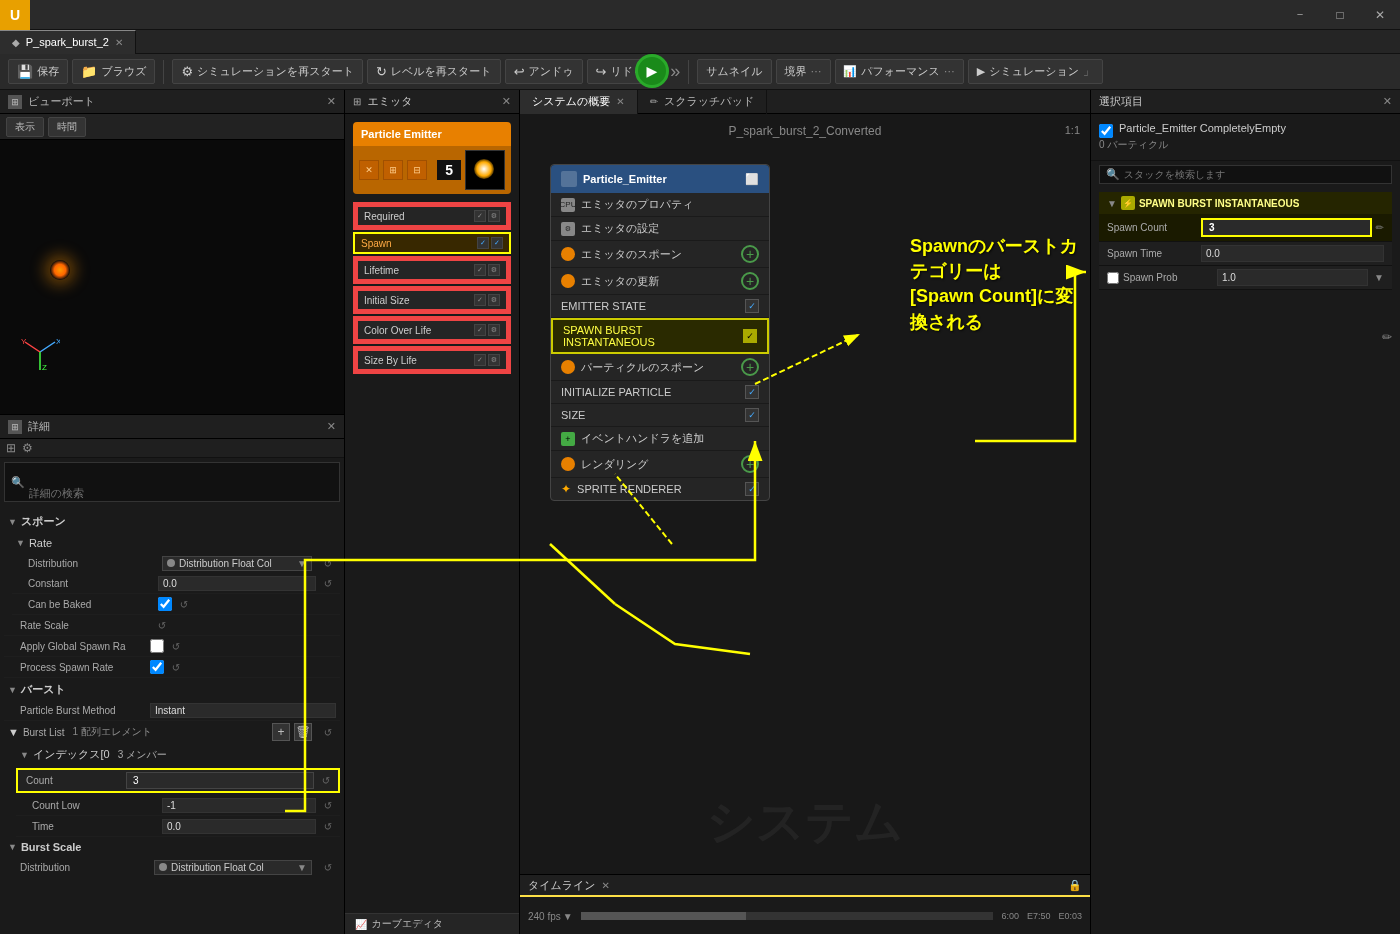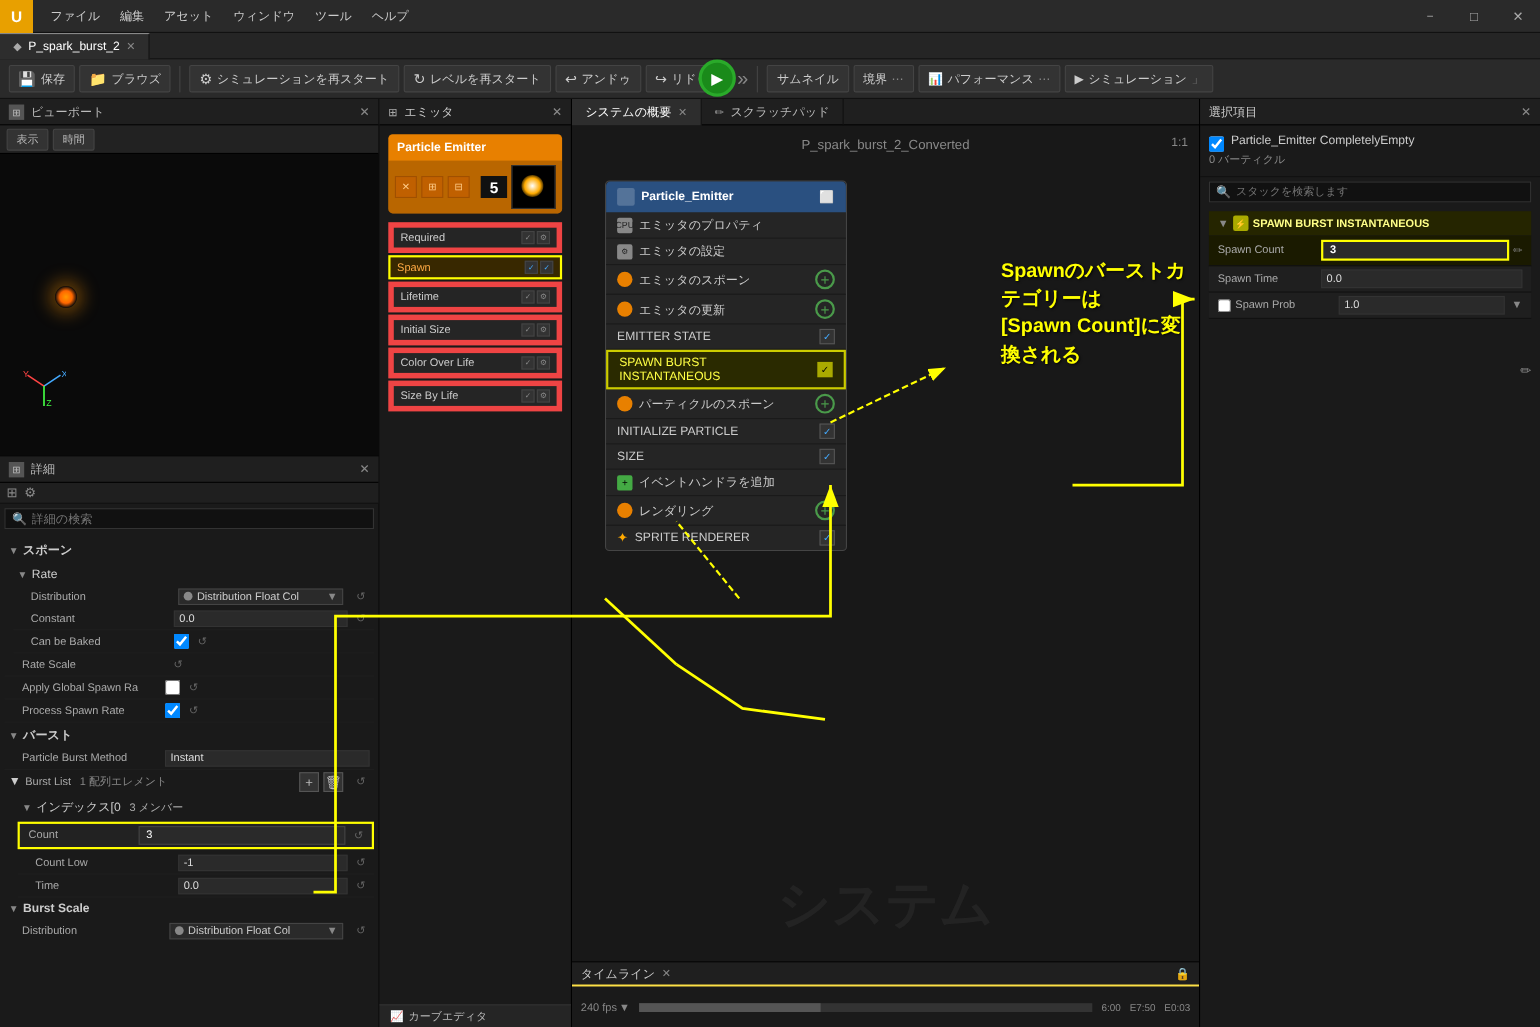--- a/index.html
+++ b/index.html
@@ -204,20 +204,21 @@
       padding: 2px 6px;
       gap: 4px;
     }
     .search-box input {
       background: transparent;
       border: none;
       outline: none;
       color: #888;
       font-size: 11px;
       width: 100%;
+      margin-top: 22px;
     }
 
     .section-header {
       display: flex;
       align-items: center;
       padding: 4px 4px;
       color: #ccc;
       font-size: 11px;
       cursor: pointer;
       gap: 4px;
@@ -735,28 +736,20 @@
       white-space: nowrap;
       pointer-events: none;
       z-index: 1;
     }
   </style>
 </head>
 <body>
 
 <div class="title-bar">
   <div class="ue-logo">U</div>
-  <div class="menu-items">
-    <span class="menu-item">ファイル</span>
-    <span class="menu-item">編集</span>
-    <span class="menu-item">アセット</span>
-    <span class="menu-item">ウィンドウ</span>
-    <span class="menu-item">ツール</span>
-    <span class="menu-item">ヘルプ</span>
-  </div>
   <div class="window-controls">
     <div class="win-btn">－</div>
     <div class="win-btn">□</div>
     <div class="win-btn close">✕</div>
   </div>
 </div>
 
 <div class="tab-bar">
   <div class="tab active">
     <span style="color:#aaa;font-size:10px">◆</span>

